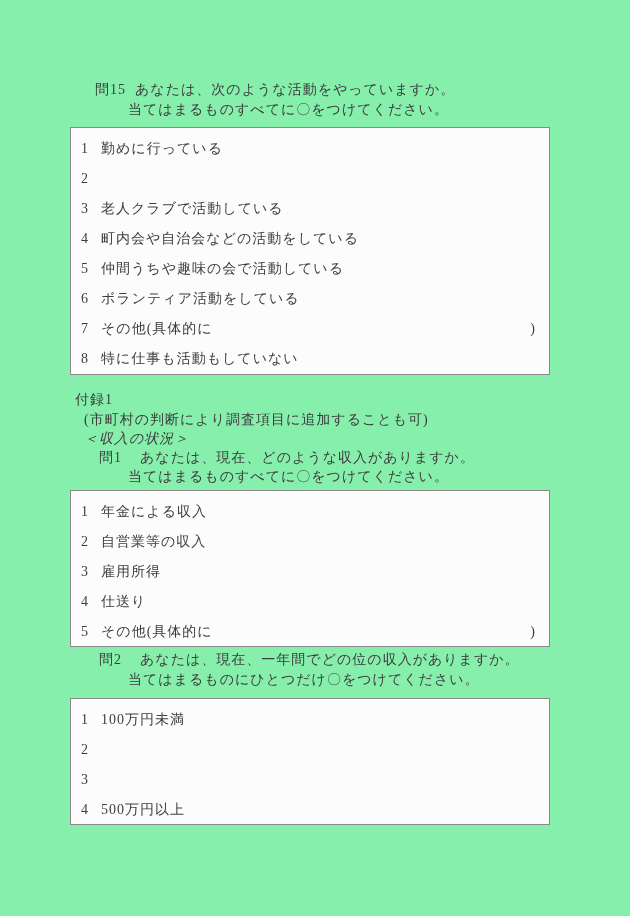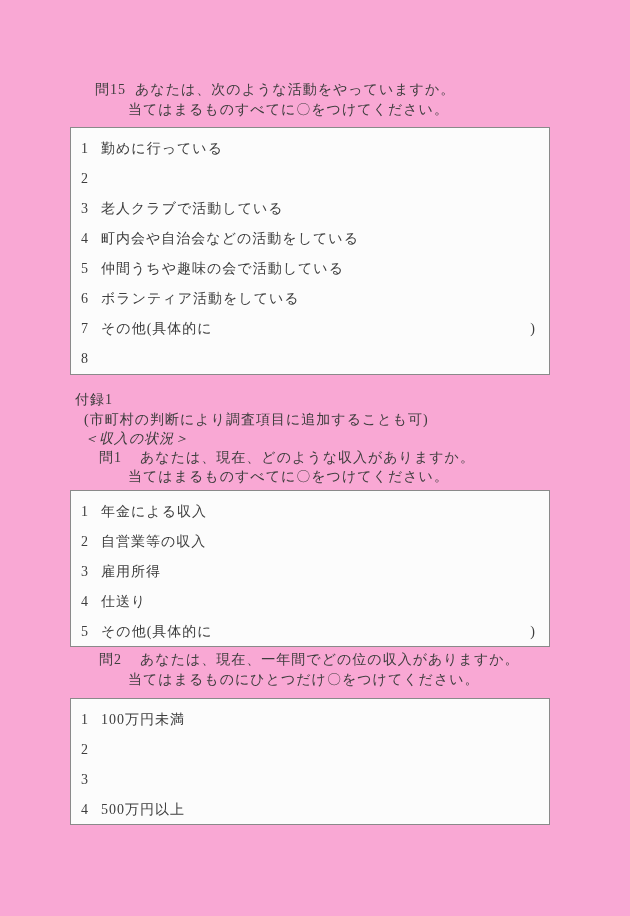--- a/index.html
+++ b/index.html
@@ -4,21 +4,21 @@
 <style>
   html, body {
     margin: 0;
     padding: 0;
     background: #fcfcfc;
   }
   .page {
     position: relative;
     width: 630px;
     height: 916px;
-    background: #f9a8d4;
+    background: #86efac;
     font-family: "Liberation Serif", "DejaVu Serif", serif;
     font-size: 14px;
     color: #3d3d3d;
     letter-spacing: 1px;
     overflow: hidden;
   }
   .line {
     position: absolute;
     line-height: 20px;
     white-space: nowrap;
@@ -99,20 +99,21 @@
       <span class="num">6</span>
       <span class="txt">ボランティア活動をしている</span>
     </div>
     <div class="row">
       <span class="num">7</span>
       <span class="txt">その他(具体的に</span>
       <span class="paren">)</span>
     </div>
     <div class="row">
       <span class="num">8</span>
+      <span class="txt">特に仕事も活動もしていない</span>
     </div>
   </div>
 
   <div class="line" style="left:75px; top:390px;">付録1</div>
   <div class="line" style="left:84px; top:410px;">(市町村の判断により調査項目に追加することも可)</div>
   <div class="line" style="left:84px; top:429px;font-style:italic;">＜収入の状況＞</div>
 
   <div class="line" style="left:99px; top:448px;">
     <span class="qlabel w41">問1</span><span>あなたは、現在、どのような収入がありますか。</span>
   </div>

